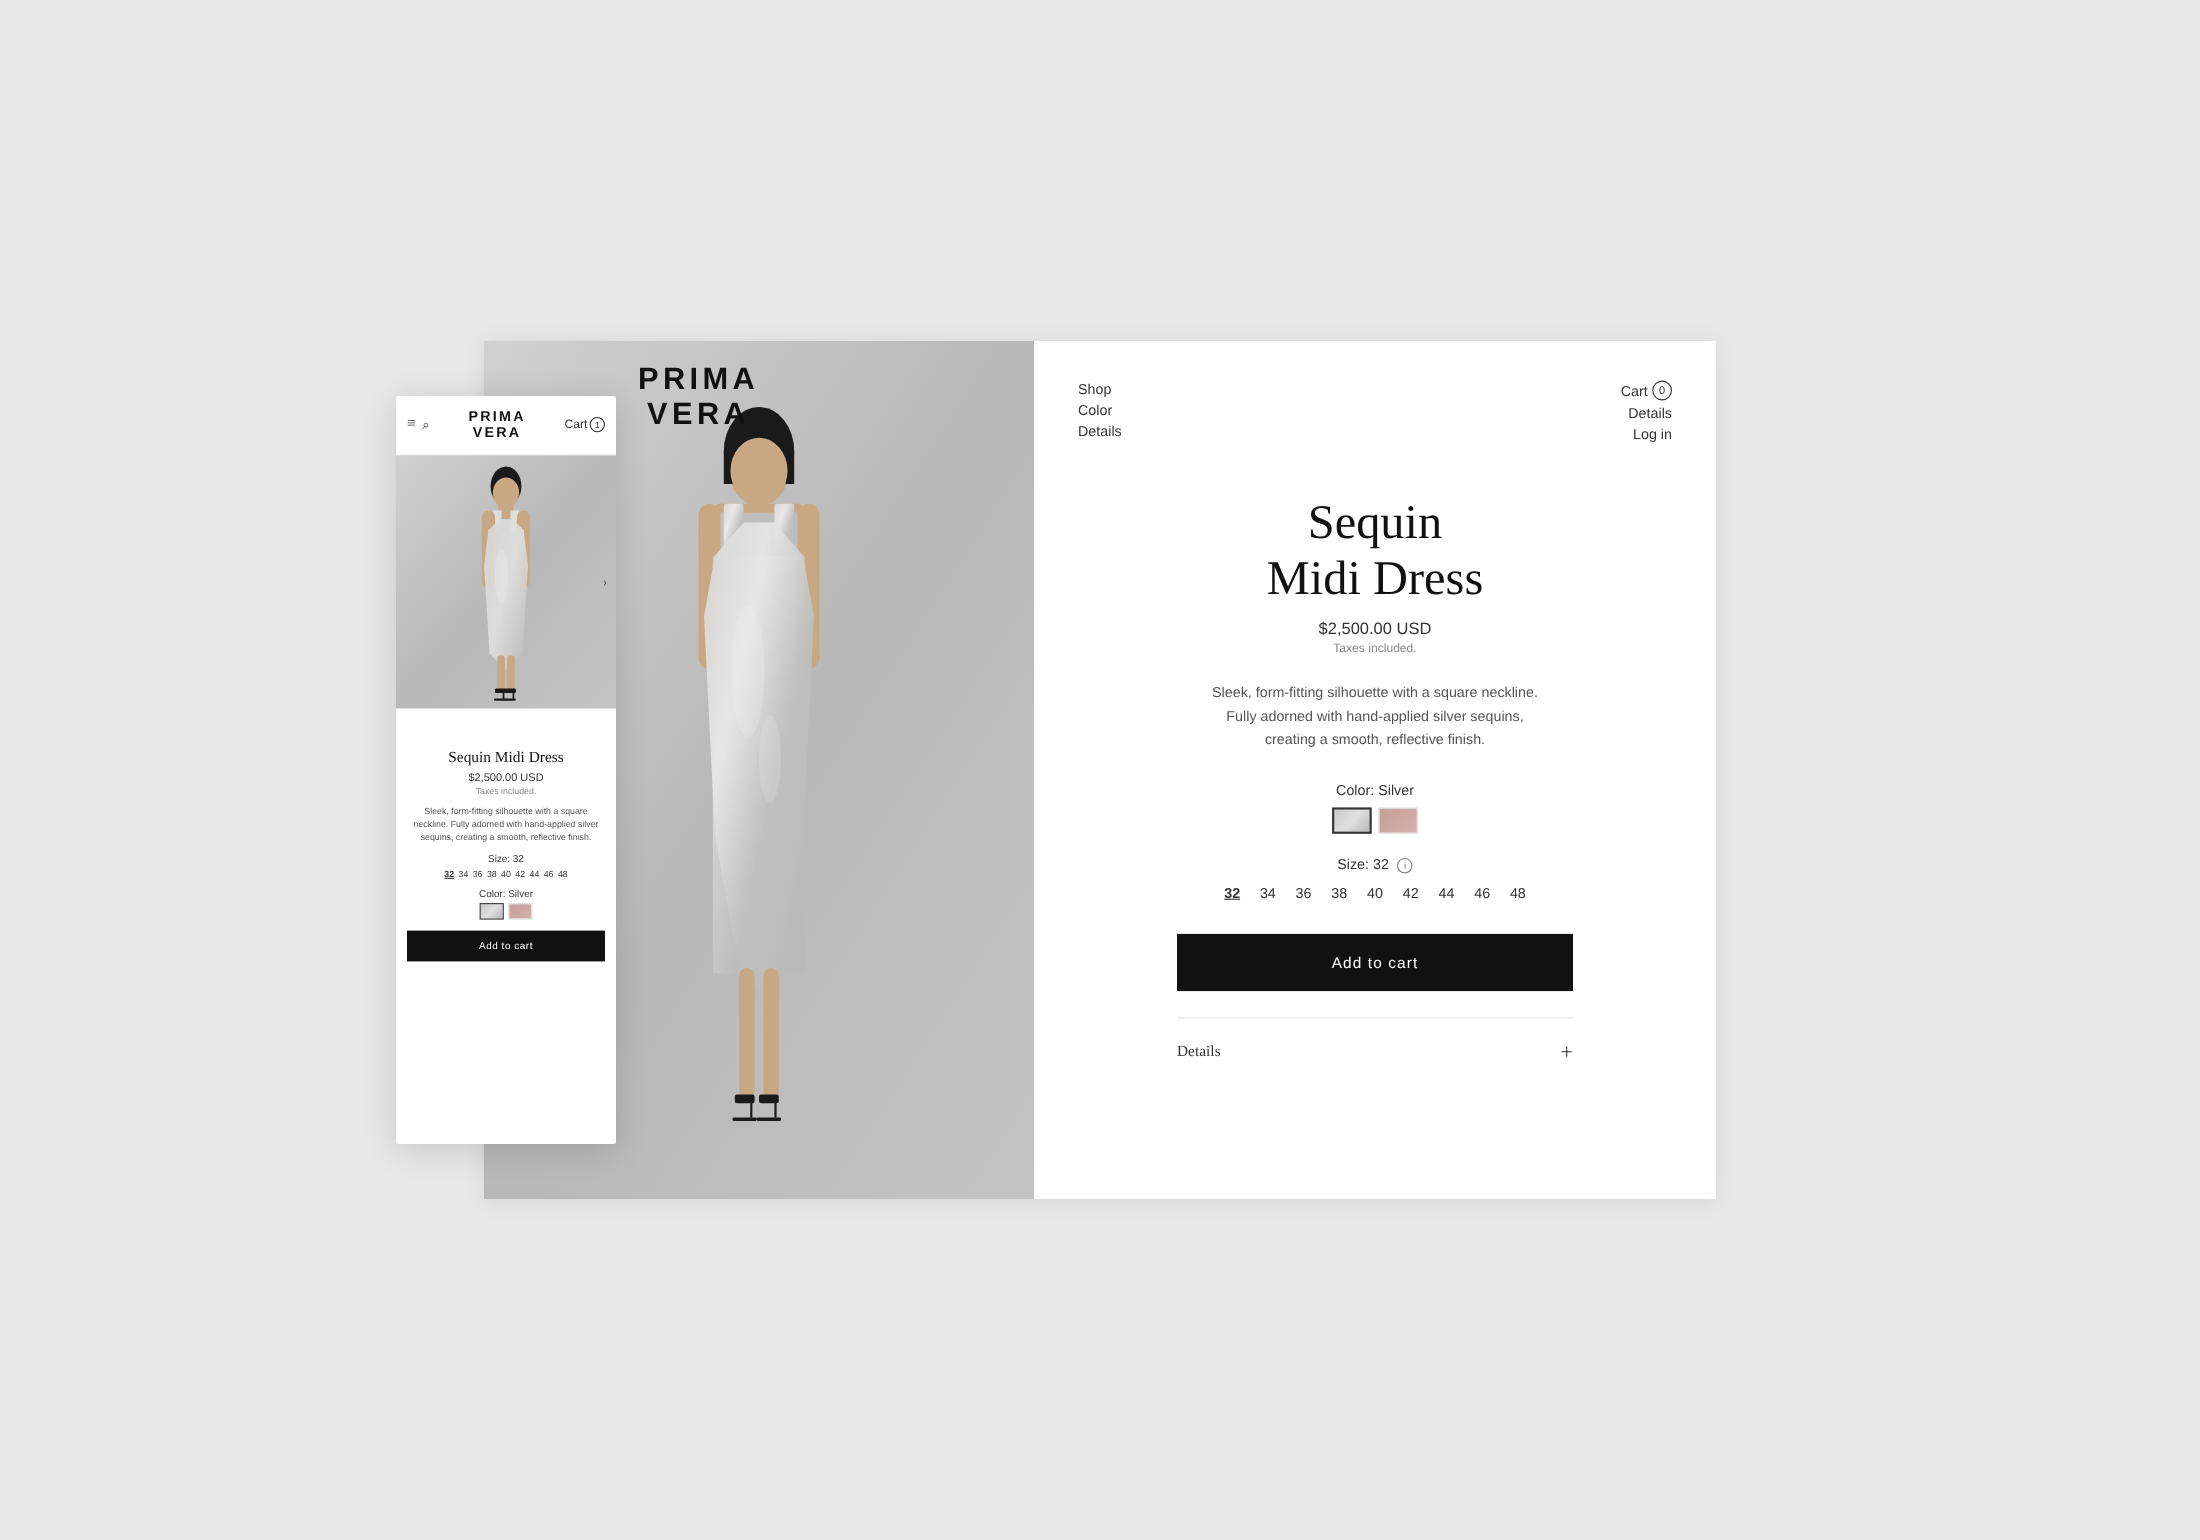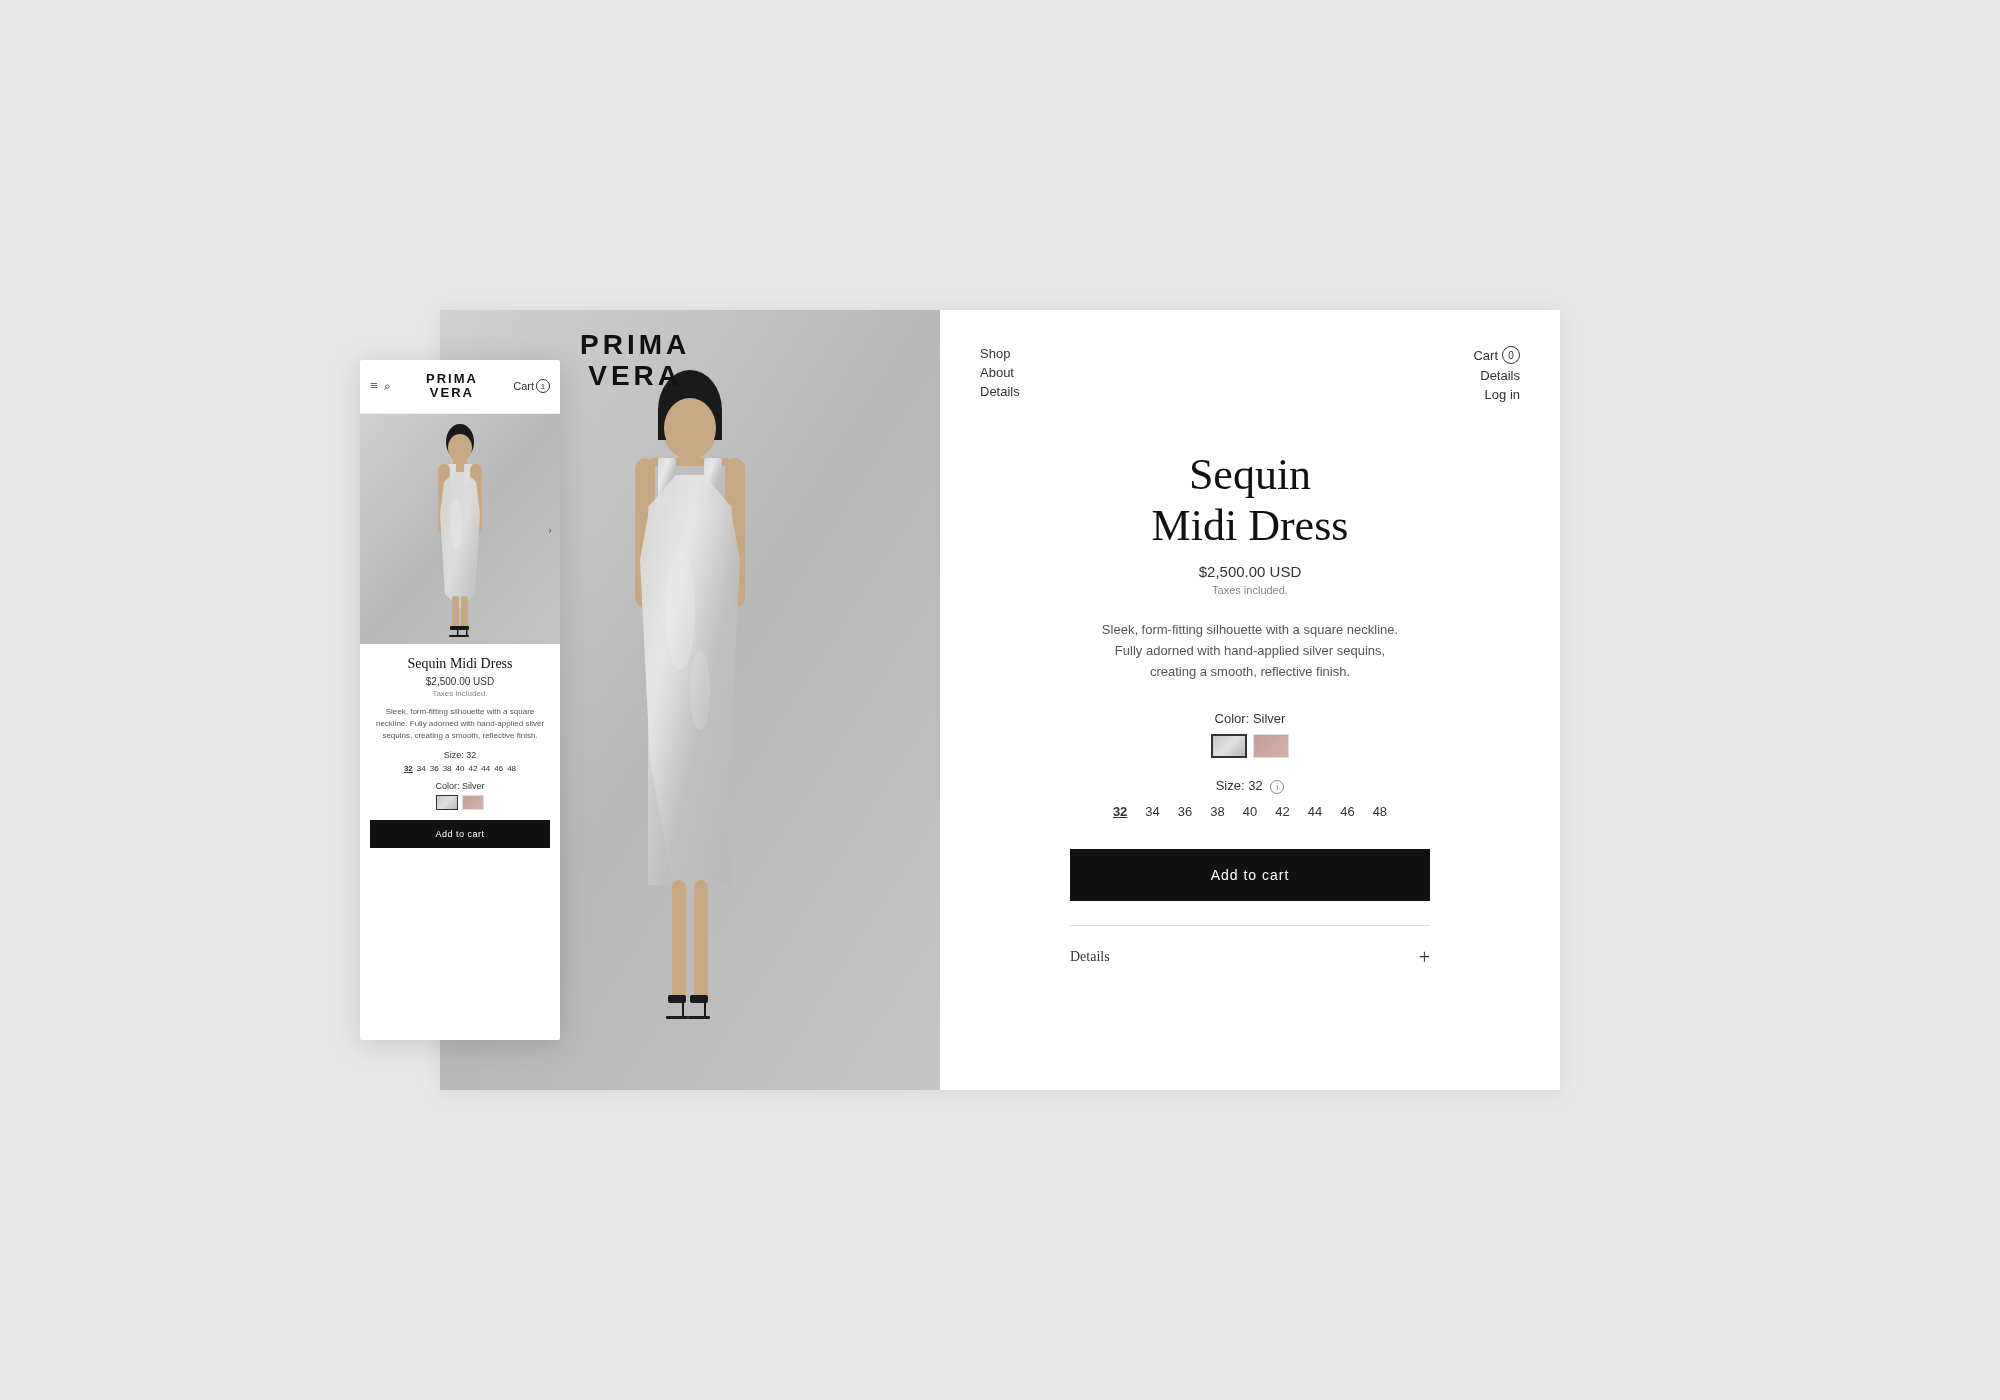--- a/index.html
+++ b/index.html
@@ -333,20 +333,21 @@
       flex: 1;
     }
 
     .mobile-product-title {
       font-family: 'Georgia', serif;
       font-size: 14px;
       font-weight: 400;
       color: #111;
       text-align: center;
       margin-bottom: 4px;
+      margin-top: 26px;
     }
 
     .mobile-product-price {
       font-family: 'Arial', sans-serif;
       font-size: 10px;
       color: #333;
       text-align: center;
       margin-bottom: 2px;
     }
 
@@ -535,21 +536,21 @@
           <rect x="226" y="706" width="22" height="3" rx="1" fill="#1a1a1a"></rect>
           <rect x="248" y="706" width="22" height="3" rx="1" fill="#1a1a1a"></rect>
         </svg>
       </div>
     </div>
 
     <div class="desktop-panel-nav">
 
       <div class="nav-center-links">
         <span class="nav-link">Shop</span>
-        <span class="nav-link">About</span>
+        <span class="nav-link">Color</span>
         <span class="nav-link">Details</span>
       </div>
 
       <div class="nav-right-actions">
         <span class="nav-action">
           <span>Cart</span>
           <span class="cart-badge">0</span>
         </span>
         <span class="nav-action">Details</span>
         <span class="nav-action">Log in</span>

